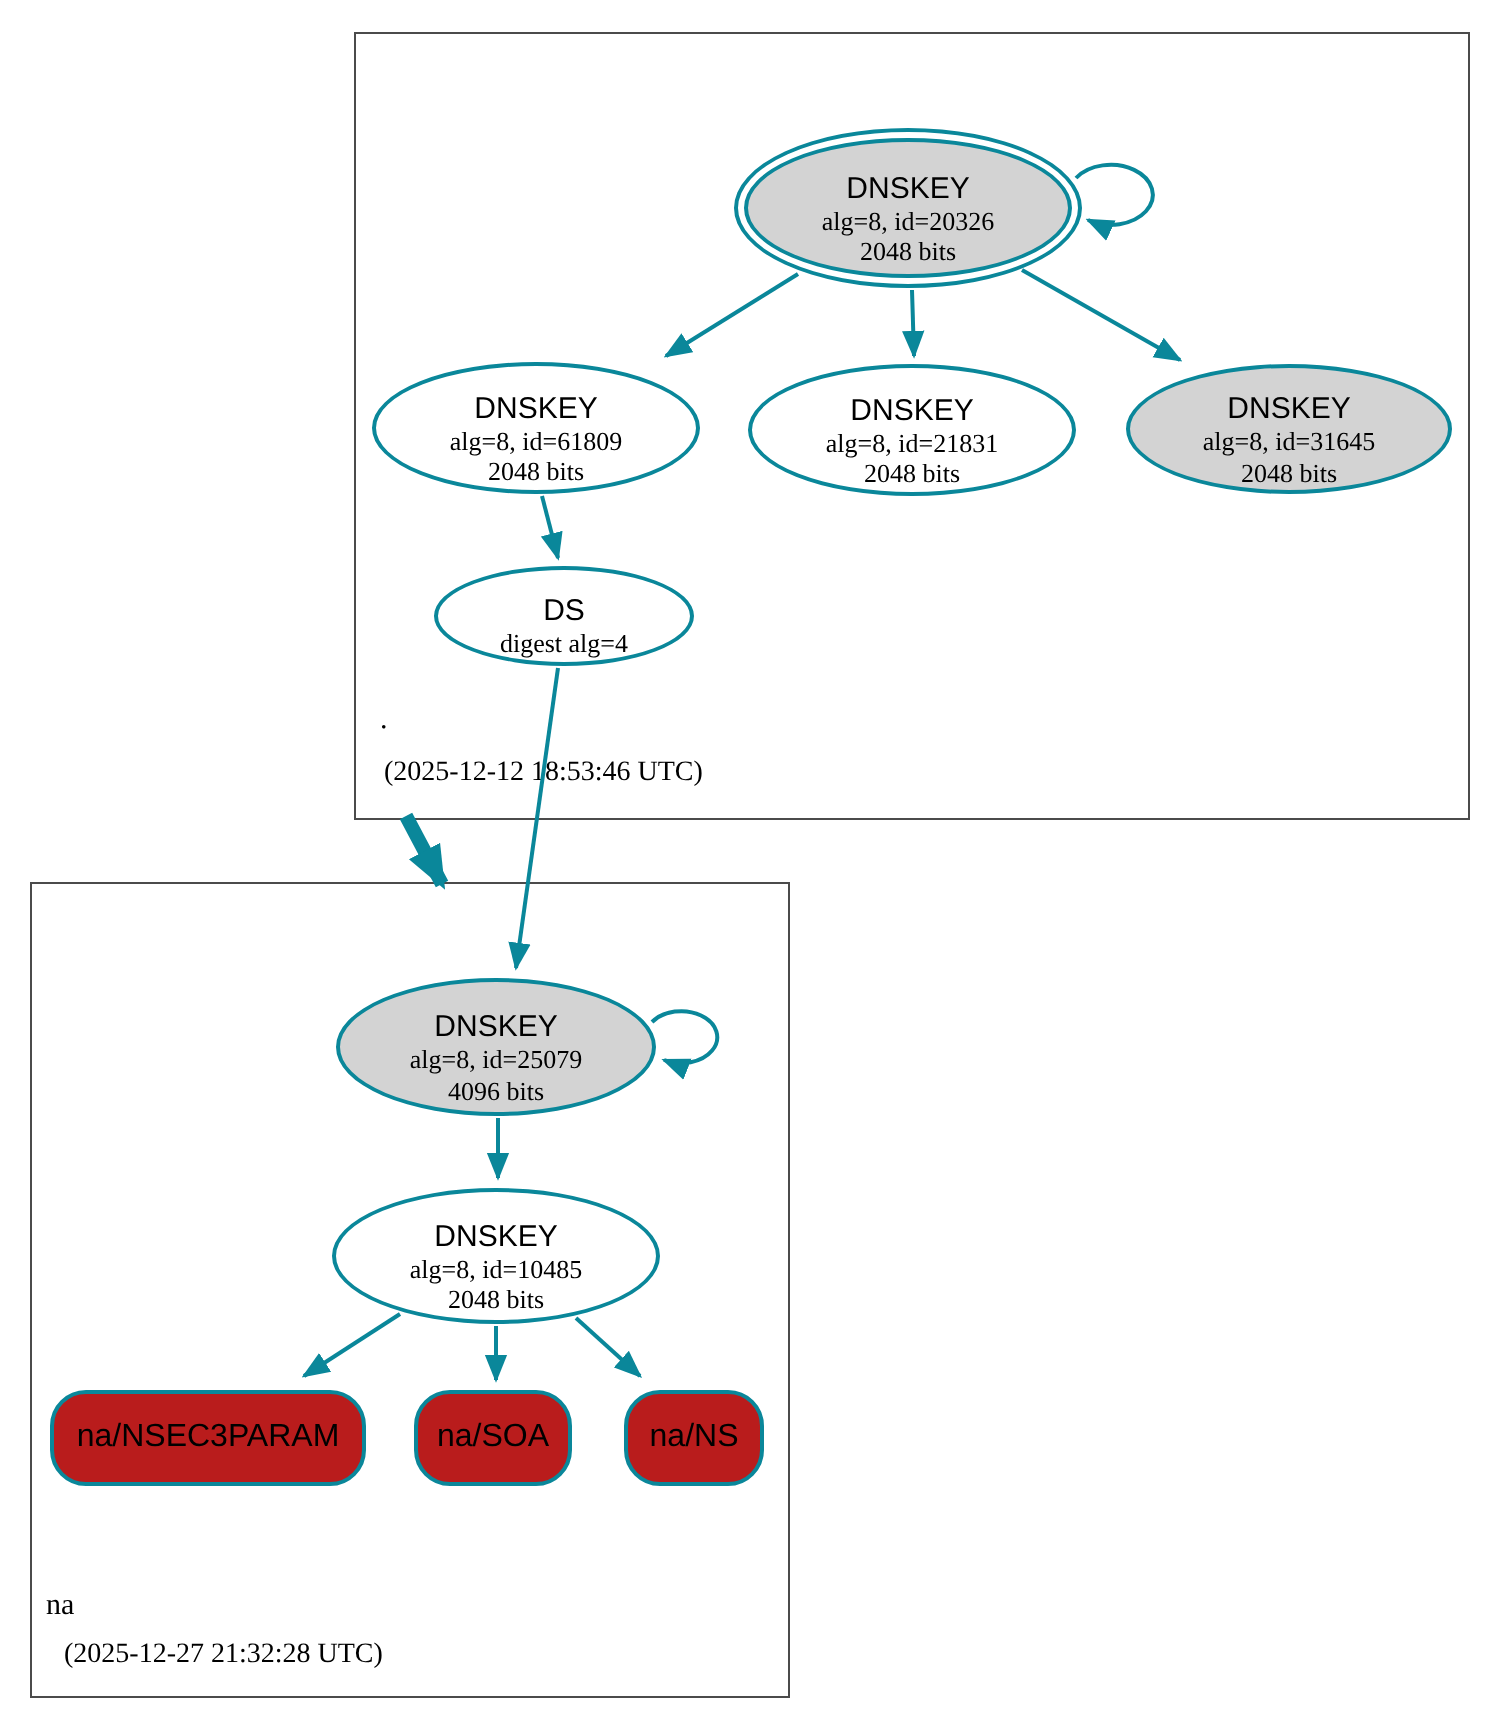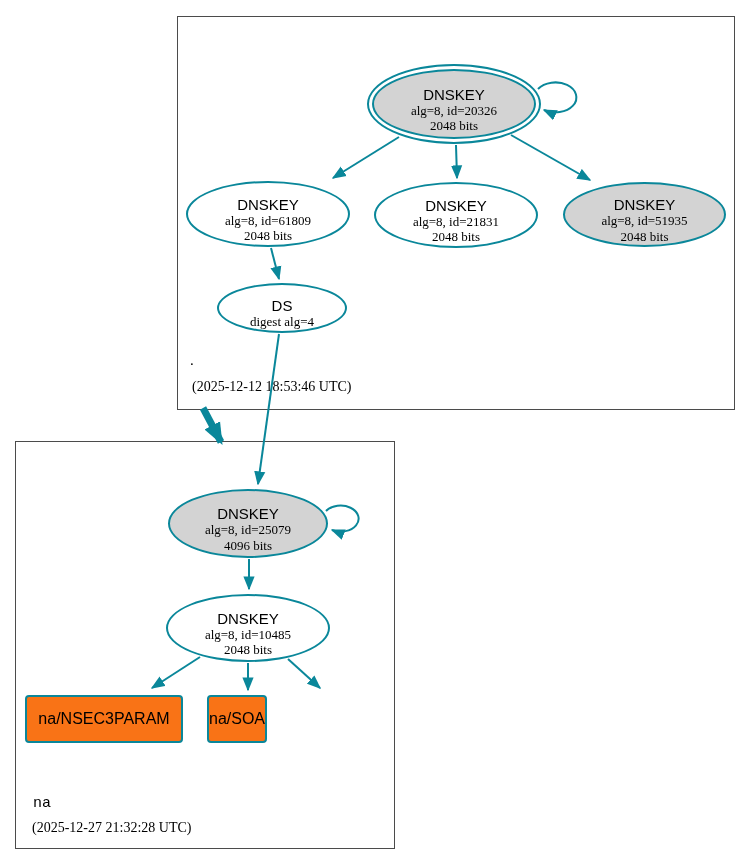--- a/index.html
+++ b/index.html
@@ -14,42 +14,42 @@
   .node{position:absolute;box-sizing:border-box;border:2px solid var(--edge);border-radius:50%;
         background:#fff;display:flex;flex-direction:column;align-items:center;justify-content:center;
         text-align:center;}
   .node.gray{background:var(--nodefill);}
   .dbl-outer{position:absolute;box-sizing:border-box;border:2px solid var(--edge);border-radius:50%;background:#fff;}
   .dbl-inner{position:absolute;inset:3px;box-sizing:border-box;border:2px solid var(--edge);border-radius:50%;
              background:var(--nodefill);display:flex;flex-direction:column;align-items:center;
              justify-content:center;text-align:center;}
   .node-title{font-family:"Liberation Sans",sans-serif;font-size:15px;line-height:1.15;margin-top:11px;}
   .node-detail{font-family:Liberation Serif, serif;font-size:13px;line-height:1.18;}
-  .rrset{position:absolute;box-sizing:border-box;border:2px solid var(--edge);border-radius:4px;
-         background:#f97316;display:flex;align-items:center;justify-content:center;
+  .rrset{position:absolute;box-sizing:border-box;border:2px solid var(--edge);border-radius:18px;
+         background:#b91c1c;display:flex;align-items:center;justify-content:center;
          font-family:"Liberation Sans",sans-serif;font-size:16px;}
   .zone-label{position:absolute;font-size:15px;}
   .zone-ts{position:absolute;font-size:14px;white-space:nowrap;}
   svg.edges{position:absolute;left:0;top:0;pointer-events:none;}
   svg.edges .e{stroke:var(--edge);fill:none;stroke-width:2;}
   svg.edges .e-thick{stroke:var(--edge);fill:none;stroke-width:7;}
   svg.edges .ah{fill:var(--edge);stroke:none;}
 </style>
 </head>
 <body>
 
 <div class="canvas">
 
   <div class="zone-box" style="left:177px;top:16px;width:558px;height:394px;"></div>
   <div class="zone-box" style="left:15px;top:441px;width:380px;height:408px;"></div>
 
   <div class="zone-label" style="left:190px;top:352px;">.</div>
   <div class="zone-ts" style="left:192px;top:379px;">(2025-12-12 18:53:46 UTC)</div>
 
-  <div class="zone-label" style="left:33px;top:795px;font-family:Liberation Mono, monospace;">na</div>
+  <div class="zone-label" style="left:23px;top:795px;">na</div>
   <div class="zone-ts" style="left:32px;top:820px;">(2025-12-27 21:32:28 UTC)</div>
 
   <div class="dbl-outer" style="left:367px;top:64px;width:174px;height:80px;">
     <div class="dbl-inner">
       <div class="node-title">DNSKEY</div>
       <div class="node-detail">alg=8, id=20326</div>
       <div class="node-detail">2048 bits</div>
     </div>
   </div>
 
@@ -60,21 +60,21 @@
   </div>
 
   <div class="node" style="left:374px;top:182px;width:164px;height:66px;">
     <div class="node-title">DNSKEY</div>
     <div class="node-detail">alg=8, id=21831</div>
     <div class="node-detail">2048 bits</div>
   </div>
 
   <div class="node gray" style="left:563px;top:182px;width:163px;height:65px;">
     <div class="node-title">DNSKEY</div>
-    <div class="node-detail">alg=8, id=51935</div>
+    <div class="node-detail">alg=8, id=31645</div>
     <div class="node-detail">2048 bits</div>
   </div>
 
   <div class="node" style="left:217px;top:283px;width:130px;height:50px;">
     <div class="node-title">DS</div>
     <div class="node-detail">digest alg=4</div>
   </div>
 
   <div class="node gray" style="left:168px;top:489px;width:160px;height:69px;">
     <div class="node-title">DNSKEY</div>
@@ -84,22 +84,25 @@
 
   <div class="node" style="left:166px;top:594px;width:164px;height:68px;">
     <div class="node-title">DNSKEY</div>
     <div class="node-detail">alg=8, id=10485</div>
     <div class="node-detail">2048 bits</div>
   </div>
 
   <div class="rrset" style="left:25px;top:695px;width:158px;height:48px;">
     <span>na/NSEC3PARAM</span>
   </div>
-  <div class="rrset" style="left:207px;top:695px;width:60px;height:48px;">
+  <div class="rrset" style="left:207px;top:695px;width:79px;height:48px;">
     <span>na/SOA</span>
+  </div>
+  <div class="rrset" style="left:312px;top:695px;width:70px;height:48px;">
+    <span>na/NS</span>
   </div>
 
   <svg class="edges" width="751" height="865" viewBox="0 0 751 865">
     <defs>
       <marker id="ah" markerUnits="userSpaceOnUse" markerWidth="14" markerHeight="12" viewBox="0 0 10 8" refX="9" refY="4" orient="auto">
         <path class="ah" d="M0,0 L10,4 L0,8 Z"></path>
       </marker>
       <marker id="ah-big" markerUnits="userSpaceOnUse" markerWidth="22" markerHeight="19" viewBox="0 0 10 8" refX="8.5" refY="4" orient="auto">
         <path class="ah" d="M0,0 L10,4 L0,8 Z"></path>
       </marker>

